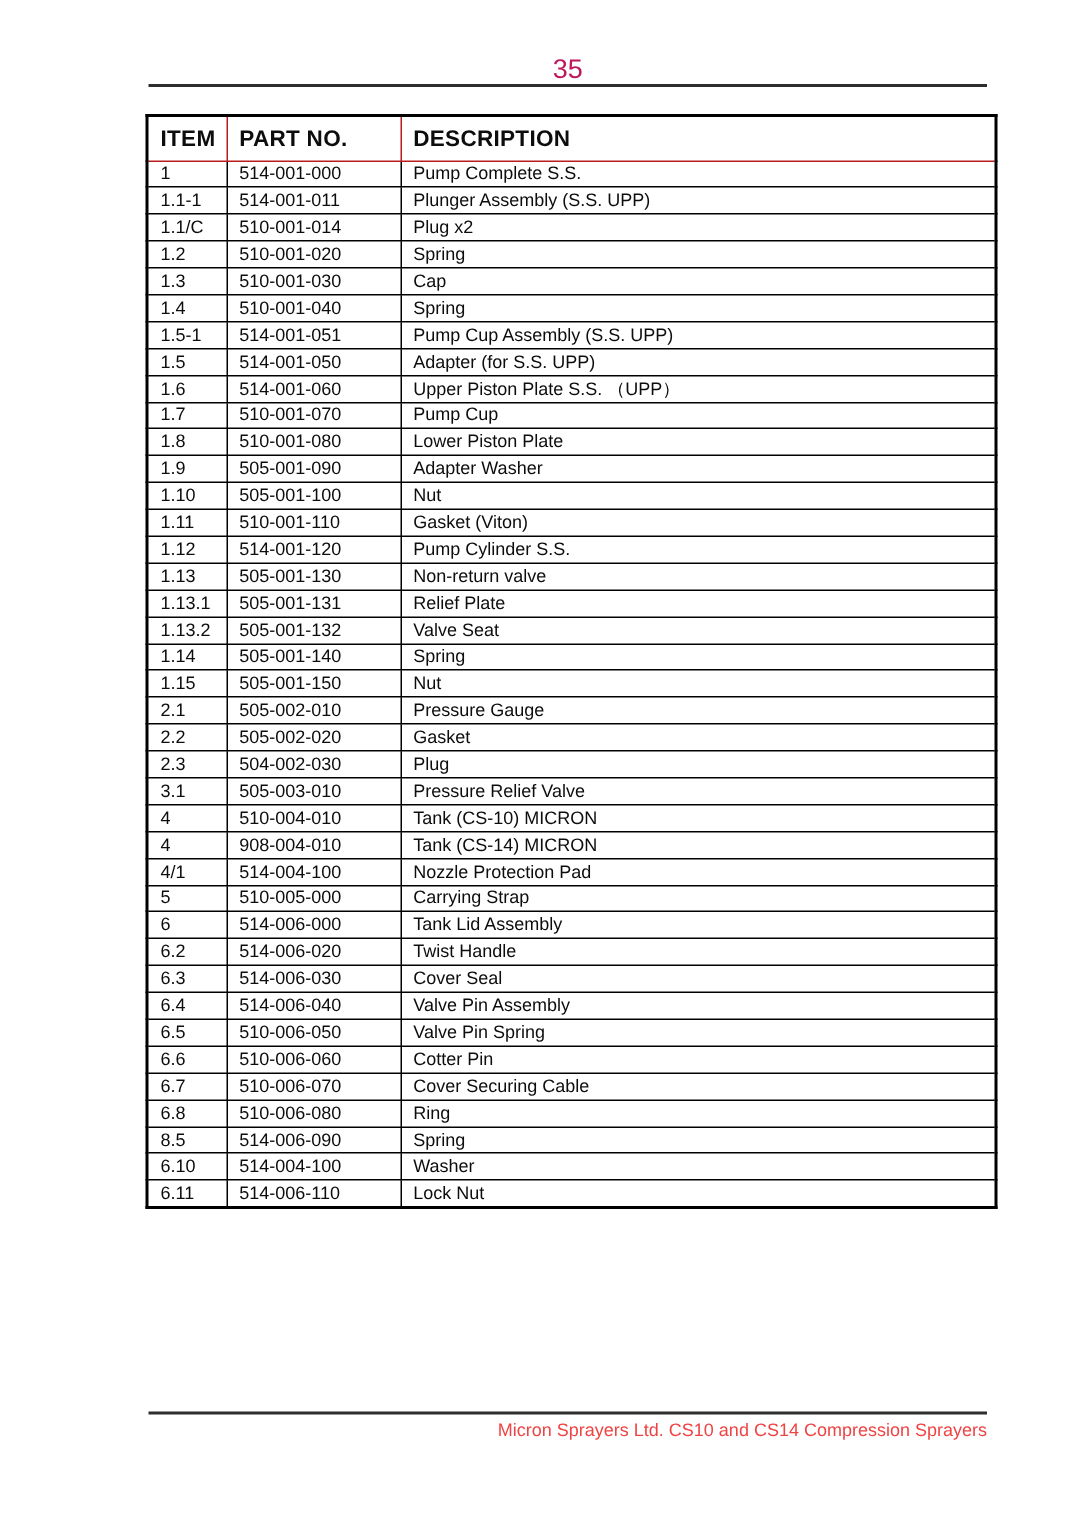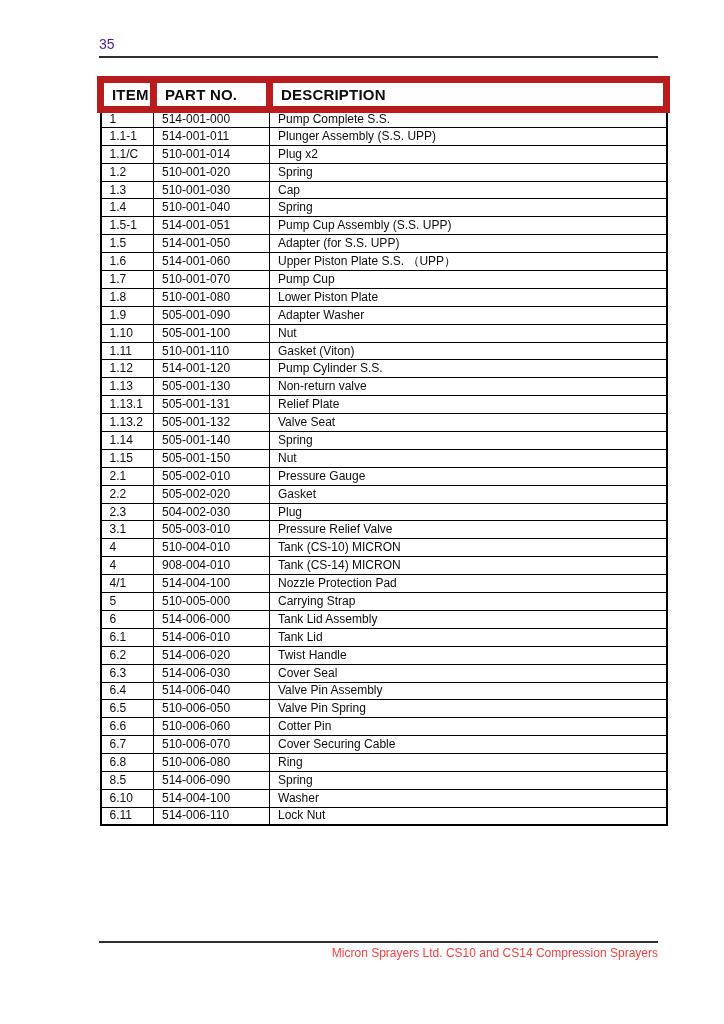--- a/index.html
+++ b/index.html
@@ -13,23 +13,23 @@
     width: 724px;
     height: 1024px;
     background: #ffffff;
     overflow: hidden;
   }
   .page-number {
     position: absolute;
     top: 36px;
     left: 99px;
     width: 559px;
-    text-align: left;
-    font-size: 14px;
-    color: #4c1d95;
+    text-align: center;
+    font-size: 18px;
+    color: #be185d;
   }
   .header-rule {
     position: absolute;
     top: 56px;
     left: 99px;
     width: 559px;
     border-top: 2px solid #2e2e2e;
   }
   table.parts-table {
     position: absolute;
@@ -37,21 +37,21 @@
     left: 97px;
     width: 566px;
     border-collapse: collapse;
     table-layout: fixed;
     border: 2px solid #000000;
   }
   table.parts-table col.col-item { width: 53px; }
   table.parts-table col.col-part { width: 116px; }
   table.parts-table col.col-desc { width: 397px; }
   table.parts-table th {
-    border: 7px solid #b91c1c;
+    border: 1px solid #b91c1c;
     height: 30px;
     font-size: 15px;
     font-weight: bold;
     text-align: left;
     vertical-align: middle;
     padding: 0 0 0 8px;
     letter-spacing: 0.2px;
     color: #0d0d0d;
     background: #ffffff;
   }
@@ -248,25 +248,20 @@
           <td>5</td>
           <td>510-005-000</td>
           <td>Carrying Strap</td>
         </tr>
         <tr>
           <td>6</td>
           <td>514-006-000</td>
           <td>Tank Lid Assembly</td>
         </tr>
         <tr>
-          <td>6.1</td>
-          <td>514-006-010</td>
-          <td>Tank Lid</td>
-        </tr>
-        <tr>
           <td>6.2</td>
           <td>514-006-020</td>
           <td>Twist Handle</td>
         </tr>
         <tr>
           <td>6.3</td>
           <td>514-006-030</td>
           <td>Cover Seal</td>
         </tr>
         <tr>

